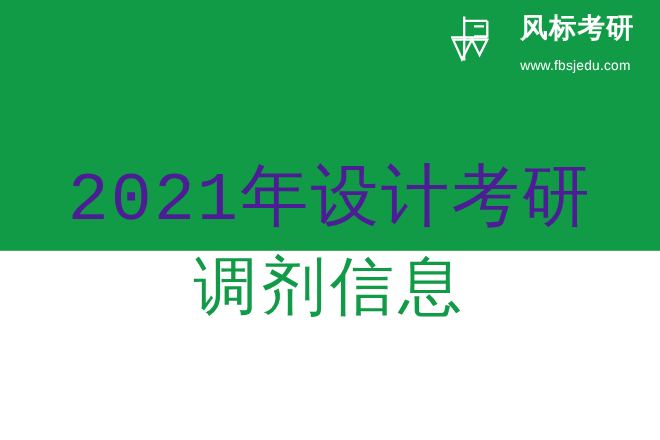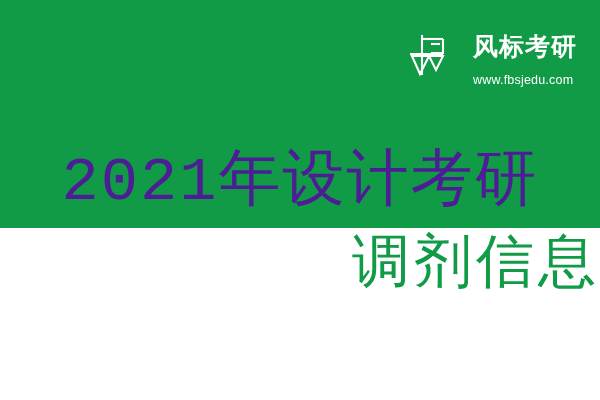--- a/index.html
+++ b/index.html
@@ -26,21 +26,21 @@
     left: 0;
     top: 0;
     width: 600px;
     height: 228px;
     background: #129b47;
   }
   
   .brand {
     position: absolute;
     right: 23px;
-    top: 32px;
+    top: 12px;
     display: flex;
     align-items: flex-start;
     gap: 24px;
   }
   .brand-mark {
     width: 42px;
     height: 46px;
     flex: 0 0 auto;
     display: block;
   }
@@ -84,21 +84,20 @@
     font-family: Liberation Mono, monospace;
   }
   .headline-line-2 {
     color: #129b47;
     font-size: 58px;
     line-height: 66px;
     letter-spacing: 4px;
     white-space: nowrap;
     font-weight: 400;
     margin-top: 10px;
-    text-align: right;
   }
   
   .bottom-area {
     position: absolute;
     left: 0;
     top: 300px;
     width: 600px;
     height: 100px;
     background: #ffffff;
   }

